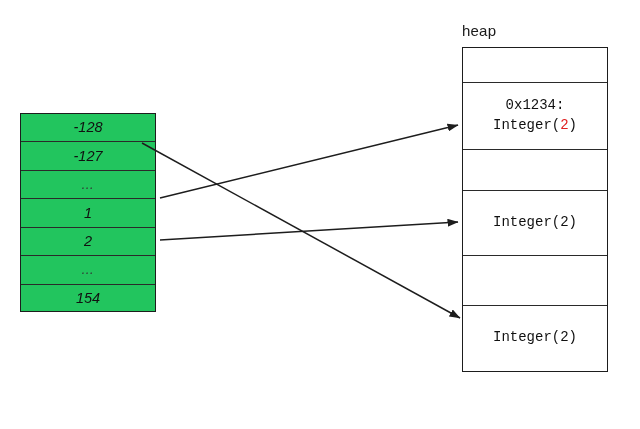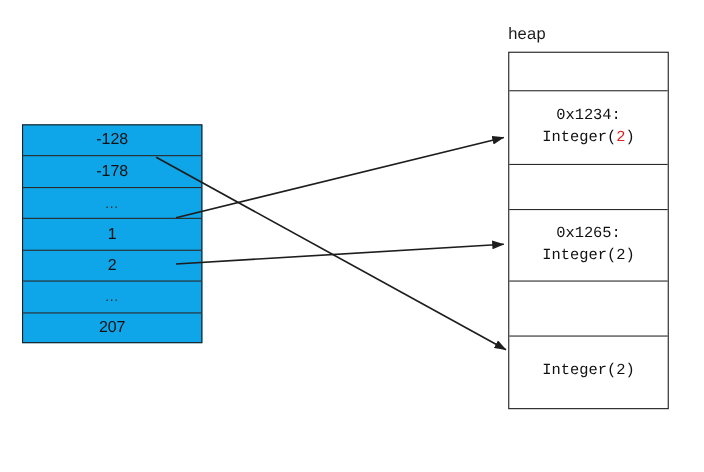--- a/index.html
+++ b/index.html
@@ -36,25 +36,26 @@
   
   #cache-label {
     left: 20px;
     top: 88px;
     width: 140px;
   }
   #cache-table {
     position: absolute;
     left: 20px;
     top: 113px;
-    width: 164px;
+    width: 136px;
     height: 199px;
     border: 1.6px solid #1d1d1d;
     box-sizing: border-box;
-    background: #0ea5e9;
+    background: #22c55e;
+    font-style: italic;
   }
   .cache-row {
     height: 28.43px;
     box-sizing: border-box;
     border-bottom: 1.4px solid #2a2a2a;
     display: flex;
     align-items: center;
     justify-content: center;
     font-size: 14.5px;
     font-family: "Liberation Sans", sans-serif;
@@ -123,53 +124,52 @@
 <body>
 
 <div id="stage">
 
 
   <div id="cache-table">
     <div class="cache-row">
       <span>-128</span>
     </div>
     <div class="cache-row">
-      <span>-178</span>
+      <span>-127</span>
     </div>
     <div class="cache-row ellipsis">
       <span>…</span>
     </div>
     <div class="cache-row">
       <span>1</span>
     </div>
     <div class="cache-row">
       <span>2</span>
     </div>
     <div class="cache-row ellipsis">
       <span>…</span>
     </div>
     <div class="cache-row">
-      <span>207</span>
+      <span>154</span>
     </div>
   </div>
 
   <div class="table-label" id="heap-label">heap</div>
 
   <div id="heap-table">
     <div class="heap-cell" style="height:35px;"></div>
 
     <div class="heap-cell" style="height:67px;">
       <span class="addr">0x1234:</span>
       <span class="val"><span>Integer(</span><span class="hl">2</span><span>)</span></span>
     </div>
 
     <div class="heap-cell" style="height:41px;"></div>
 
     <div class="heap-cell" style="height:65px;">
-      <span class="addr">0x1265:</span>
       <span class="val"><span>Integer(</span><span class="hl"></span><span>2)</span></span>
     </div>
 
     <div class="heap-cell" style="height:50px;"></div>
 
     <div class="heap-cell" style="height:64px;">
       <span class="val"><span>Integer(</span><span class="hl"></span><span>2)</span></span>
     </div>
   </div>
 

